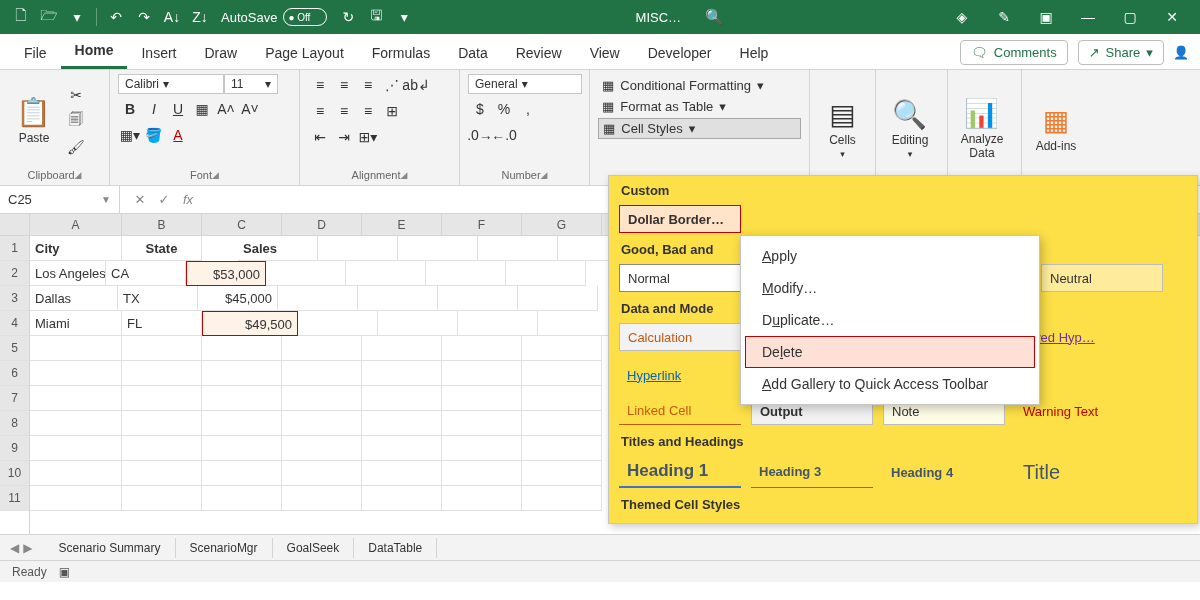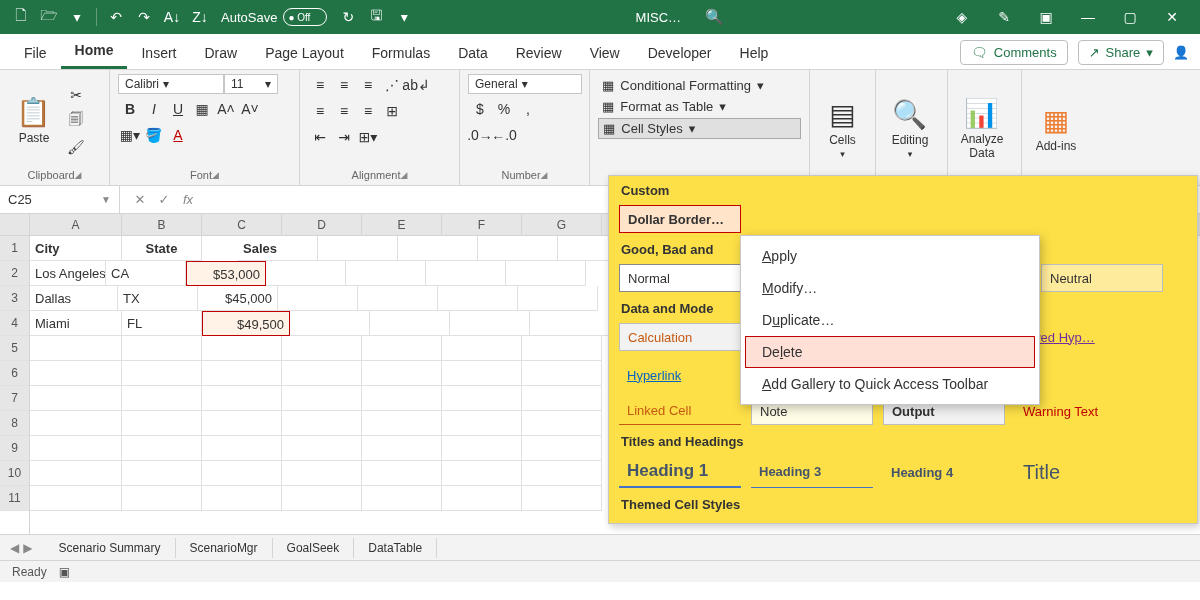--- a/index.html
+++ b/index.html
@@ -370,21 +370,21 @@
           <div class="cell" style="width: 80px;">TX</div>
           <div class="cell right" style="width: 80px;">$45,000</div>
           <div class="cell" style="width: 80px;"></div>
           <div class="cell" style="width: 80px;"></div>
           <div class="cell" style="width: 80px;"></div>
           <div class="cell" style="width: 80px;"></div>
         </div>
         <div class="row">
           <div class="cell" style="width: 92px;">Miami</div>
           <div class="cell" style="width: 80px;">FL</div>
-          <div class="cell right dollarborder" style="width: 88px; padding-left: 28px;">$49,500</div>
+          <div class="cell right dollarborder" style="width: 96px; padding-left: 28px;">$49,500</div>
           <div class="cell" style="width: 80px;"></div>
           <div class="cell" style="width: 80px;"></div>
           <div class="cell" style="width: 80px;"></div>
           <div class="cell" style="width: 80px;"></div>
         </div>
         <div class="row">
           <div class="cell" style="width: 92px;"></div>
           <div class="cell" style="width: 80px;"></div>
           <div class="cell right" style="width: 80px;"></div>
           <div class="cell" style="width: 80px;"></div>
@@ -481,22 +481,22 @@
   </div>
   <div class="section-title">Data and Mode</div>
   <div class="style-row">
     <div class="style-chip calc">Calculation</div>
     <div style="width:255px;"></div>
     <div class="style-chip followed" style="width:100px;">owed Hyp…</div>
     <div class="style-chip hyperlink" style="width:70px;">Hyperlink</div>
   </div>
   <div class="style-row" style="margin-top:4px;">
     <div class="style-chip linked" style="border:none;border-bottom:1.5px solid #c65911;">Linked Cell</div>
+    <div class="style-chip output">Output</div>
     <div class="style-chip note">Note</div>
-    <div class="style-chip output">Output</div>
     <div class="style-chip warning">Warning Text</div>
   </div>
   <div class="section-title">Titles and Headings</div>
   <div class="style-row">
     <div class="style-chip heading1">Heading 1</div>
     <div class="style-chip heading3">Heading 3</div>
     <div class="style-chip heading4">Heading 4</div>
     <div class="style-chip titlestyle">Title</div>
   </div>
   <div class="section-title">Themed Cell Styles</div>

